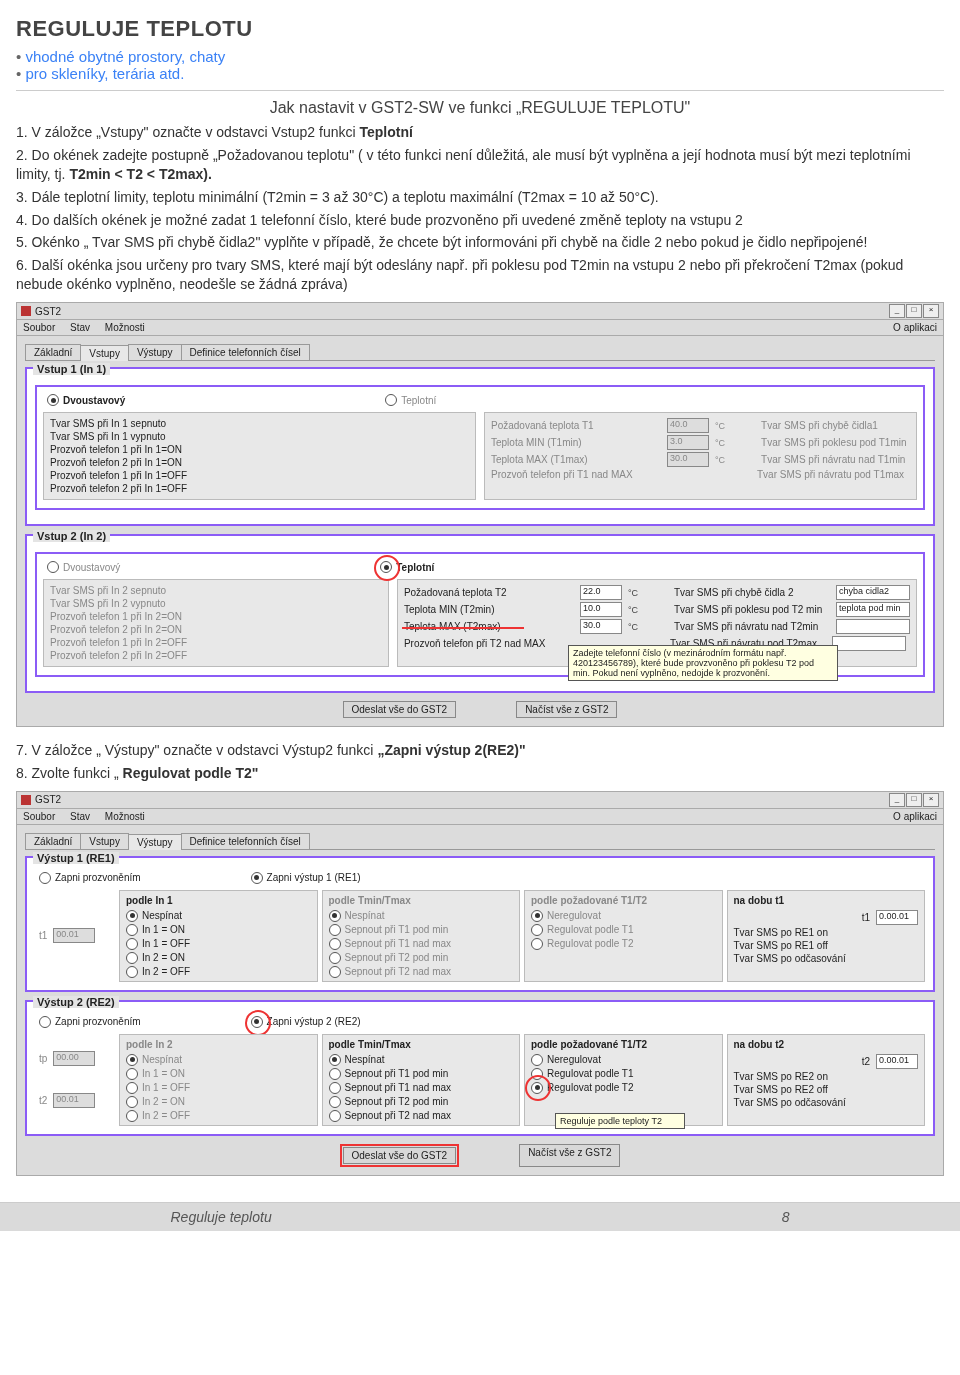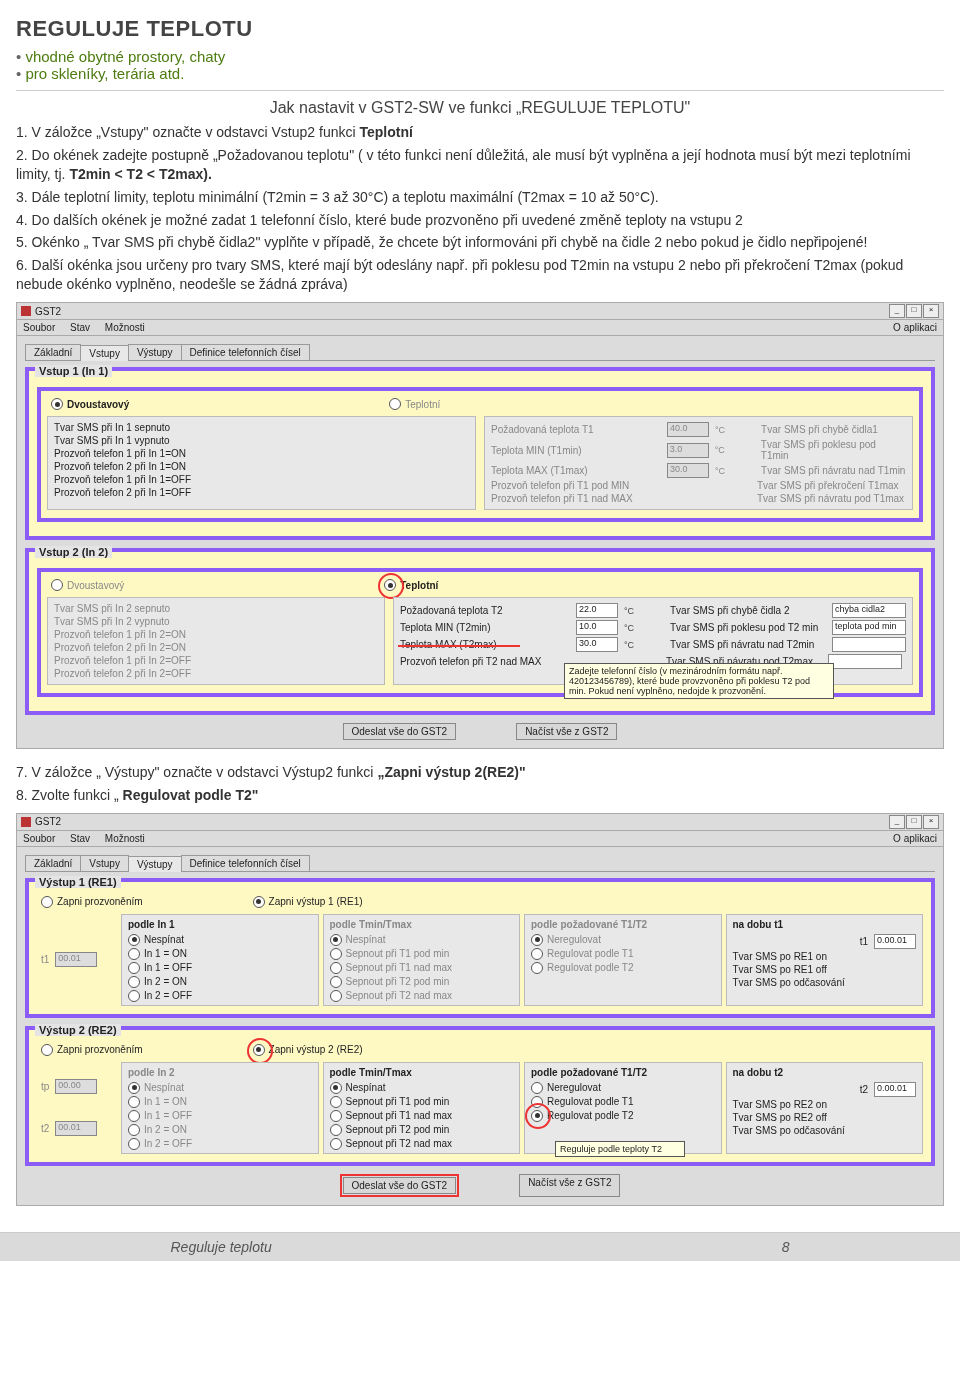--- a/index.html
+++ b/index.html
@@ -1,18 +1,18 @@
 <!DOCTYPE html>
 <html><head>
 <meta charset="utf-8">
 <style>
   body { margin:0; font-family: Arial, sans-serif; background:#fff; color:#444; width:960px; }
   .page { padding: 12px 16px; }
   h1 { font-size: 22px; font-weight: bold; margin: 4px 0 6px 0; color:#444; letter-spacing:0.5px;}
-  .bullets { margin:0 0 8px 0; padding:0; list-style:none; font-size:15px; color:#4d7c0f;}
+  .bullets { margin:0 0 8px 0; padding:0; list-style:none; font-size:15px; color:#3b82f6;}
   .bullets li::before { content:"• "; color:#666;}
   hr.thin { border:none; border-top:1px solid #ccc; margin:6px 0 8px 0;}
   .subtitle { font-size:16px; color:#444; text-align:center; margin-bottom:6px;}
   .steps { font-size:14px; color:#333; line-height:1.35;}
   .steps p { margin:4px 0;}
   .steps b { font-weight:bold;}
 
   
   .app-window { background:#dcdcdc; border:1px solid #aaa; margin:8px 0 14px 0; font-size:10px; color:#222;}
   .titlebar { display:flex; align-items:center; background:#dcdcdc; border-bottom:1px solid #aaa; height:16px; padding:0 4px;}
@@ -20,21 +20,21 @@
   .title-text { flex:1; font-size:10px;}
   .winbtns { display:flex; gap:1px;}
   .wbtn { width:14px; height:12px; background:#eee; border:1px solid #888; font-size:8px; line-height:10px; text-align:center;}
   .menubar { display:flex; justify-content:space-between; padding:2px 6px; background:#dcdcdc; border-bottom:1px solid #aaa;}
   .menubar .left span { margin-right:12px;}
   .content { padding:8px;}
   .tabs { display:flex; border-bottom:1px solid #999; margin-bottom:6px; font-size:10px;}
   .tab { padding:2px 8px; border:1px solid #999; border-bottom:none; background:#ddd; margin-right:-1px;}
   .tab.active { background:#e8e8e8; position:relative; top:1px;}
 
-  .group { border:4px solid #8b5cf6; background:#fef9c3; padding:6px 8px 8px 8px; margin-bottom:8px; position:relative;}
+  .group { border:2px solid #8b5cf6; background:#ffffff; padding:6px 8px 8px 8px; margin-bottom:8px; position:relative;}
   .group-title { position:relative; top:-12px; left:-2px; background:#e4e4e4; display:inline-block; padding:0 4px; font-weight:bold; font-size:11px;}
   .radios-row { display:flex; gap:260px; align-items:center; padding:4px 0 6px 4px;}
   .radio { display:flex; align-items:center; gap:4px;}
   .radio .circ { width:10px; height:10px; border-radius:50%; border:1px solid #555; background:#fff; display:flex; align-items:center; justify-content:center;}
   .radio .circ.sel::after { content:""; width:5px; height:5px; border-radius:50%; background:#333;}
   .ring-red { position:absolute; width:22px; height:22px; border:2px solid #e33; border-radius:50%; pointer-events:none;}
 
   .inner { border:1px solid #bbb; background:#e8e8e8; padding:4px 6px;}
   .row { display:flex; align-items:center; padding:1px 0; gap:6px;}
   .col-l { width:170px;}
@@ -157,24 +157,20 @@
                   <span class="unit grey">°C</span>
                   <span class="lbl grey" style="margin-left:30px">Tvar SMS při poklesu pod T1min</span>
                 </div>
               <div class="row">
                   <span class="lbl grey col-l">Teplota MAX (T1max)</span>
                   <span class="inp grey">30.0</span>
                   <span class="unit grey">°C</span>
                   <span class="lbl grey" style="margin-left:30px">Tvar SMS při návratu nad T1min</span>
                 </div>
               <div class="row">
-                  <span class="lbl grey col-l">Prozvoň telefon při T1 pod MIN</span>
-                  <span class="lbl grey" style="margin-left:90px">Tvar SMS při překročení T1max</span>
-                </div>
-              <div class="row">
                   <span class="lbl grey col-l">Prozvoň telefon při T1 nad MAX</span>
                   <span class="lbl grey" style="margin-left:90px">Tvar SMS při návratu pod T1max</span>
                 </div>
             </div>
           </div>
         </div>
       </div>
 
       <div class="group">
         <span class="group-title">Vstup 2 (In 2)</span>

